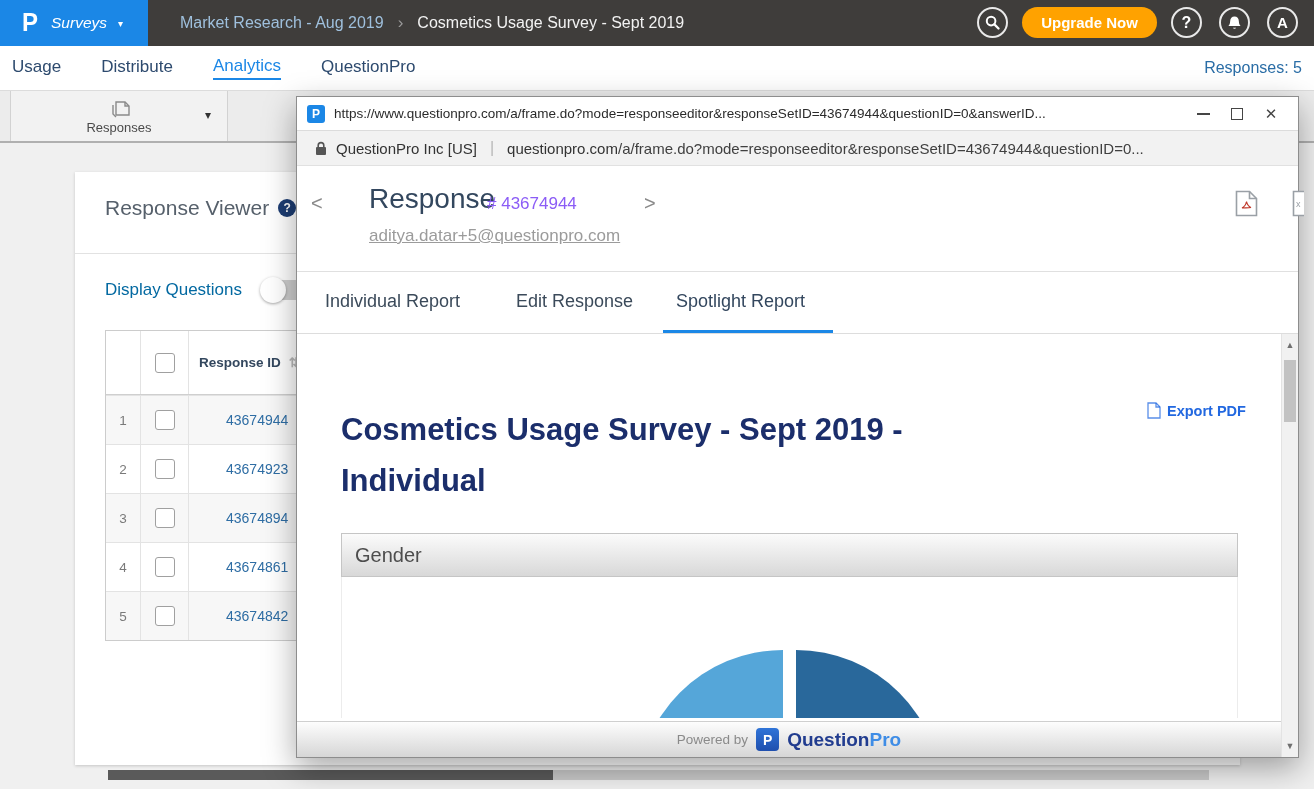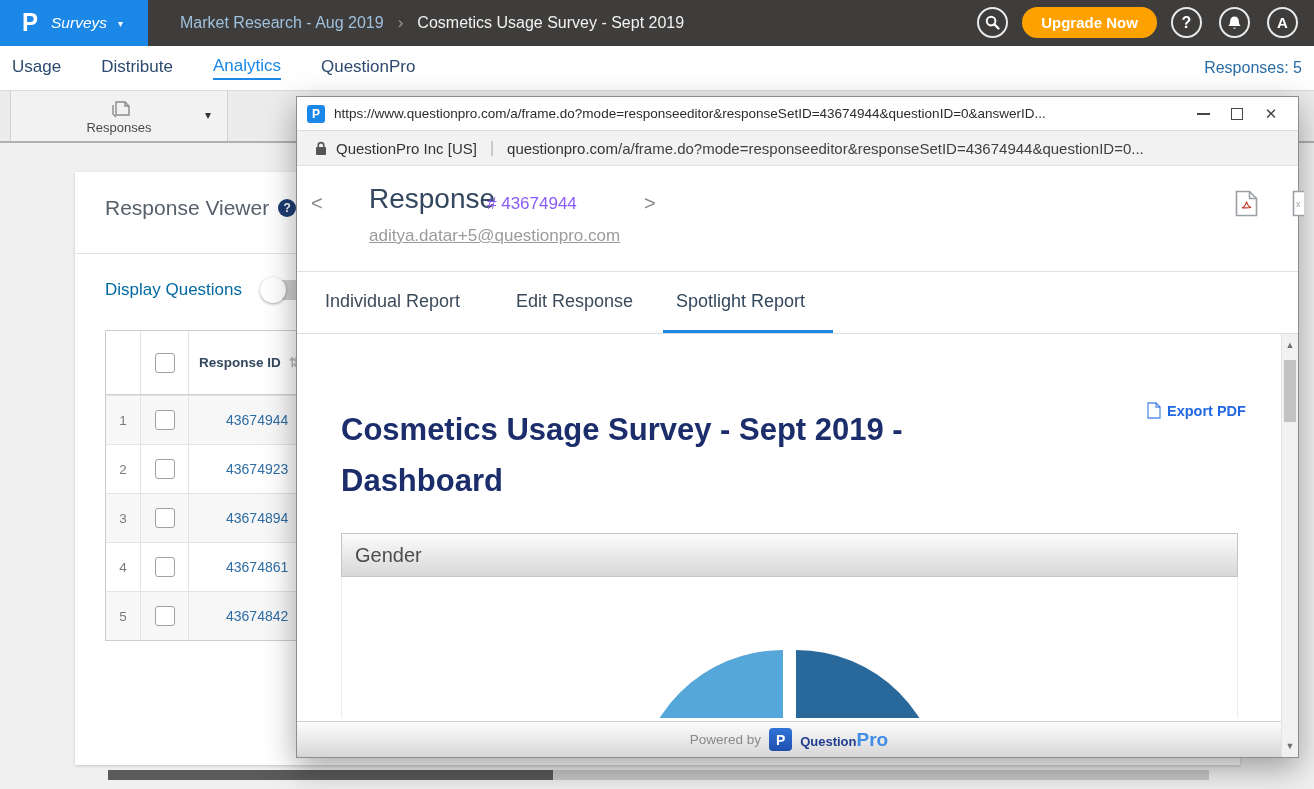--- a/index.html
+++ b/index.html
@@ -95,21 +95,21 @@
   .export-link { position:absolute; left:850px; top:68px; display:flex; align-items:center; gap:6px; color:#2268e0; font-size:14.5px; font-weight:600; cursor:pointer; }
   .dash-title { position:absolute; left:44px; top:70px; width:660px; font-size:31px; font-weight:700; color:#1b2e6b; line-height:51px; }
   .panel { position:absolute; left:44px; top:199px; width:897px; }
   .panel-head { height:44px; background:linear-gradient(#fbfbfb,#d8d8d8); border:1px solid #c5c5c5; display:flex; align-items:center; padding-left:13px; font-size:20px; color:#4d4d4d; }
   .panel-body { position:relative; height:141px; background:#fff; border-left:1px solid #ececec; border-right:1px solid #ececec; overflow:hidden; }
   .pie-wrap { position:absolute; left:295px; top:69px; width:300px; height:300px; }
 
   .powered { position:absolute; left:0; right:17px; bottom:0; height:36px; background:linear-gradient(#fdfdfd,#d6d6d6); border-top:1px solid #cfcfcf; display:flex; align-items:center; justify-content:center; gap:8px; }
   .powered .pb-text { color:#8a8a8a; font-size:13.5px; }
   .powered .pb-logo { width:23px; height:23px; border-radius:4px; background:linear-gradient(#2f74d8,#1f4fae); color:#fff; font-size:14px; font-weight:700; display:flex; align-items:center; justify-content:center; }
-  .powered .brand-q { color:#213c8f; font-size:13px; font-weight:700;text-align:center; }
+  .powered .brand-q { color:#213c8f; font-size:19px; font-weight:700;text-align:center; }
   .powered .brand-p { color:#3f8de6; font-size:19px; font-weight:700; }
 
   .vscroll { position:absolute; right:0; top:0; bottom:0; width:17px; background:#f1f1f1; border-left:1px solid #e3e3e3; }
   .vs-arrow { position:absolute; left:0; width:16px; text-align:center; color:#6f6f6f; font-size:9px; cursor:pointer; }
   .vs-up { top:6px; } .vs-down { bottom:6px; }
   .vs-thumb { position:absolute; left:2px; top:26px; width:12px; height:62px; background:#c2c2c2; cursor:grab; }
 
   svg { display:block; }
 </style>
 </head>
@@ -297,21 +297,21 @@
       <div class="export-link">
         <svg width="14" height="17" viewBox="0 0 14 17">
             <path d="M1 1 h8 l4 4 v11 h-12 z" fill="none" stroke="#2268e0" stroke-width="1.3" opacity="0.75"></path>
             <path d="M9 1 v4 h4" fill="none" stroke="#2268e0" stroke-width="1.3" opacity="0.75"></path>
           </svg>
         <span>Export PDF</span>
       </div>
 
       <div class="dash-title">
         <span style="display:block">Cosmetics Usage Survey - Sept 2019 -</span>
-        <span style="display:block">Dashboard</span>
+        <span style="display:block">Individual</span>
       </div>
 
       <div class="panel">
         <div class="panel-head">
           <span>Gender</span>
         </div>
         <div class="panel-body">
           <div class="pie-wrap">
             <svg width="305" height="300" viewBox="0 0 305 300">
               <path d="M146,0 A146,146 0 0 0 146,292 Z" transform="translate(0,4)" fill="#55a6d9"></path>

